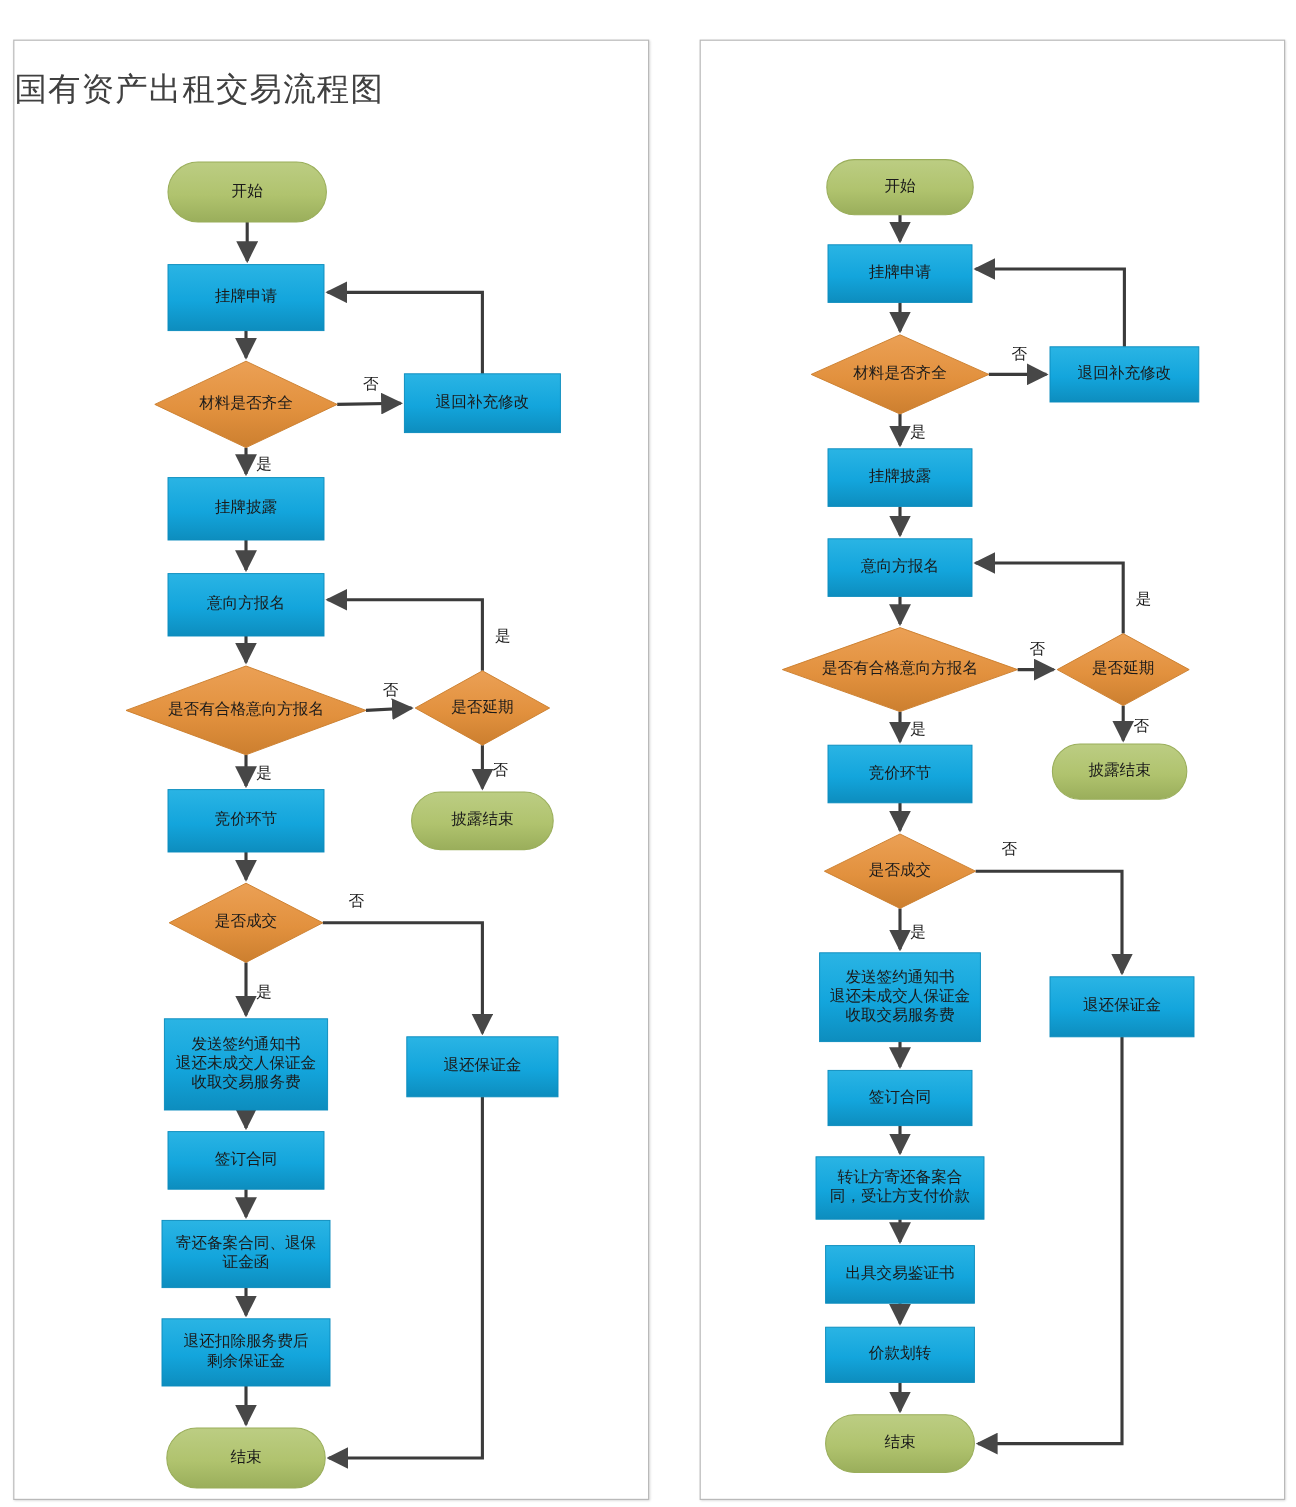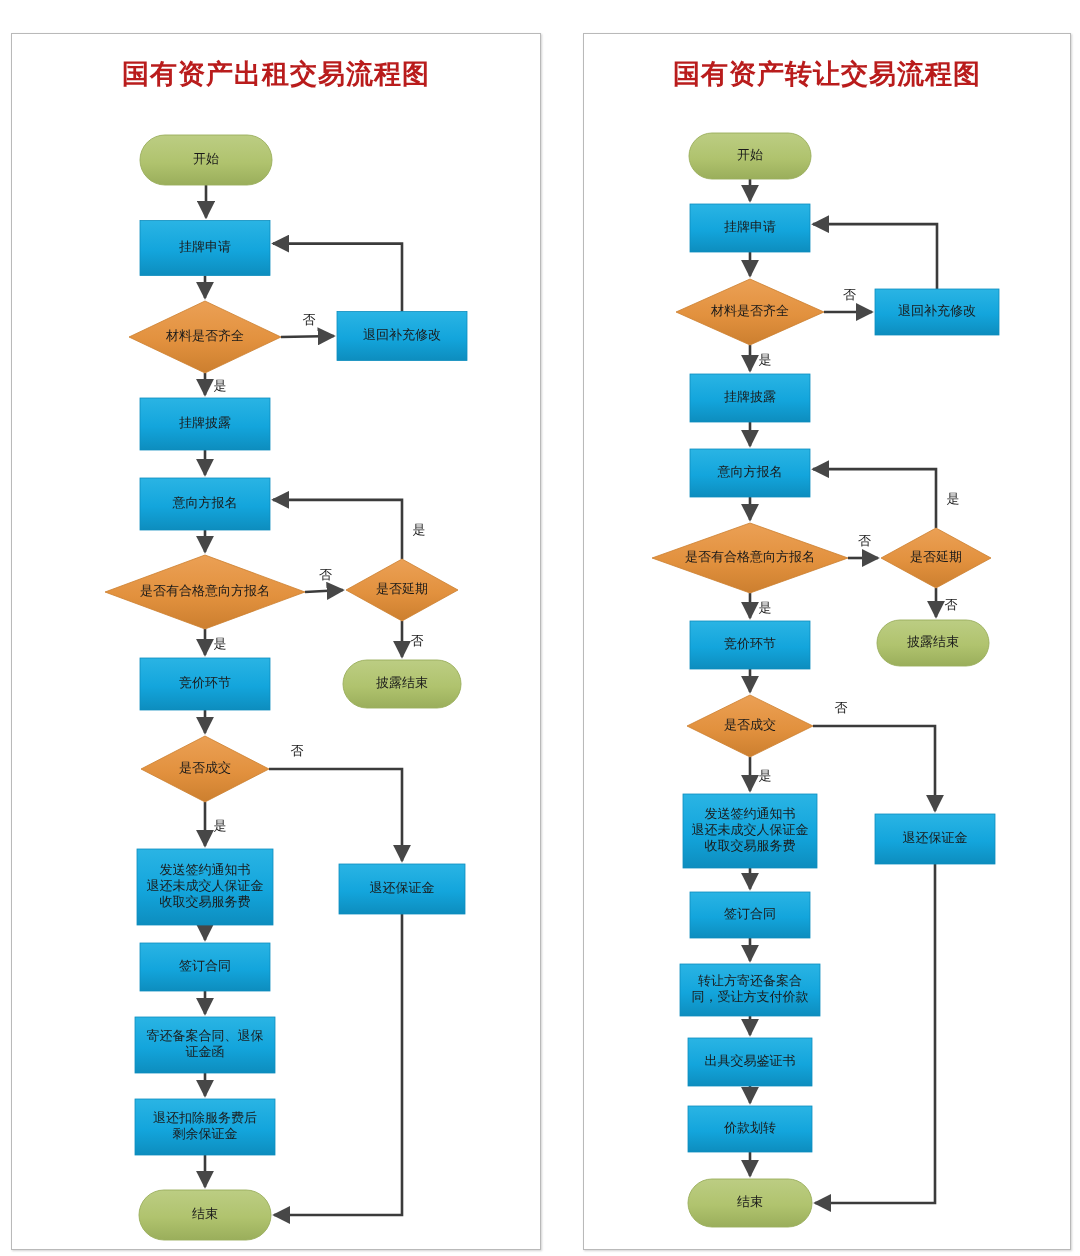--- a/index.html
+++ b/index.html
@@ -1,22 +1,22 @@
 <!DOCTYPE html>
 <html><head>
 <meta charset="utf-8">
 <style>
   html,body{margin:0;padding:0;background:#ffffff;}
   body{font-family:"Liberation Sans","DejaVu Sans",sans-serif;}
   #stage{position:relative;width:1080px;height:1256px;background:#fff;overflow:hidden;}
   .panel{position:absolute;background:#fff;border:1px solid #b9b9b9;box-shadow:1px 1px 2px rgba(0,0,0,.18);}
   #panel-left{left:11px;top:33px;width:528px;height:1215px;}
   #panel-right{left:583px;top:33px;width:486px;height:1215px;}
-  .chart-title{position:absolute;left:0;right:0;text-align:center;font-family:"Liberation Serif","DejaVu Serif",serif;
-     font-weight:bold;font-size:27px;color:#b91c1c;letter-spacing:1px;white-space:nowrap;}
+  .chart-title{position:absolute;left:0;right:0;text-align:left;font-family:"Liberation Serif","DejaVu Serif",serif;
+     font-weight:normal;font-size:27px;color:#404040;letter-spacing:1px;white-space:nowrap;}
   svg.flow{position:absolute;left:0;top:0;width:100%;height:100%;overflow:visible;}
   .nodeText{font-family:"Liberation Serif","DejaVu Serif",serif;font-size:13px;fill:#1a1a1a;
      text-anchor:middle;dominant-baseline:middle;}
   .edgeLabel{font-family:"Liberation Serif","DejaVu Serif",serif;font-size:13px;fill:#1a1a1a;
      text-anchor:middle;dominant-baseline:middle;}
   .link{fill:none;stroke:#474747;stroke-width:2.1;}
   .thick{stroke:#3b3b3b;stroke-width:2.6;}
 </style>
 </head>
 <body>
@@ -142,21 +142,20 @@
           </g>
           <g>
             <rect x="127" y="1156" width="132" height="50" rx="25" ry="25" fill="url(#lease-ggreen)" stroke="#9aae5b" stroke-width="0.9"></rect>
             <text x="193" y="1181" class="nodeText"><tspan x="193" dy="0">结束</tspan></text>
           </g>
         </g>
       </svg>
   </section>
 
   <section class="panel" id="panel-right">
-    <div class="chart-title" style="top:22px;">国有资产转让交易流程图</div>
     <svg class="flow" id="svg-transfer" viewBox="0 0 486 1215" preserveAspectRatio="none">
         <defs>
           <linearGradient id="transfer-gblue" x1="0" y1="0" x2="0" y2="1">
             <stop offset="0%" stop-color="#2ab4e4"></stop>
             <stop offset="55%" stop-color="#13a5dc"></stop>
             <stop offset="100%" stop-color="#0d8dbe"></stop>
           </linearGradient>
           <linearGradient id="transfer-gorange" x1="0" y1="0" x2="0" y2="1">
             <stop offset="0%" stop-color="#eba055"></stop>
             <stop offset="55%" stop-color="#e2913e"></stop>

